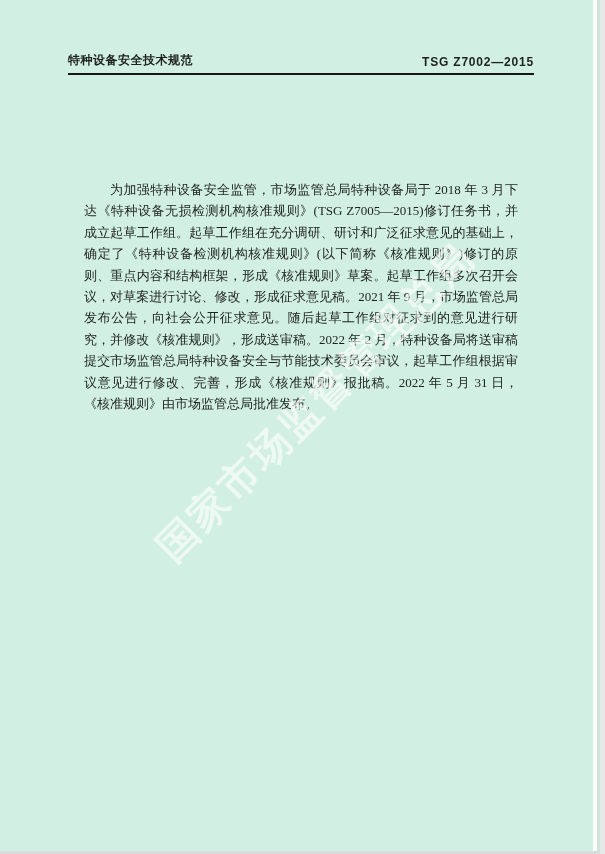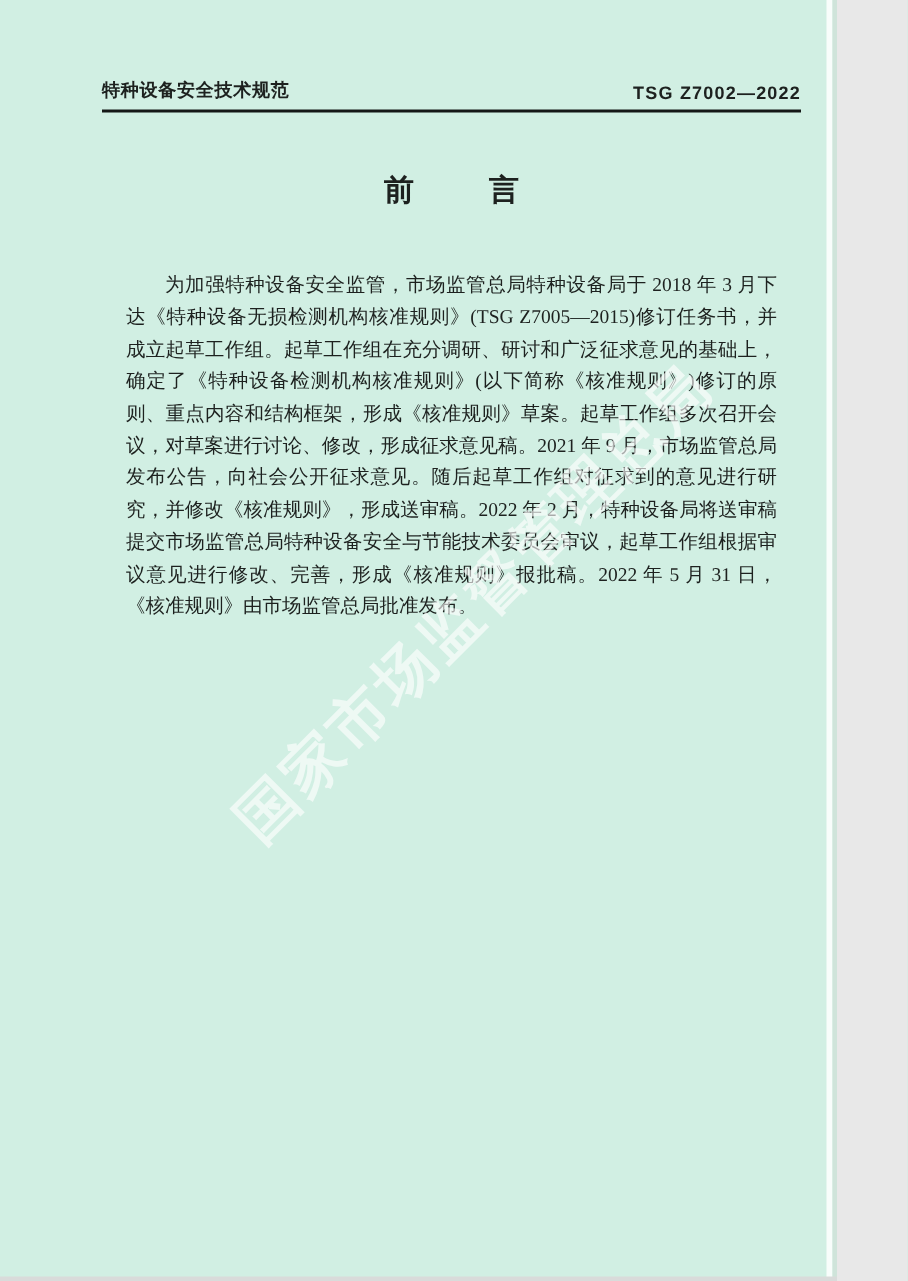--- a/index.html
+++ b/index.html
@@ -9,20 +9,21 @@
   }
   html,body{margin:0;padding:0;}
   body{background:#e8e8e8;}
   .page{
     position:relative;
     width:558px;height:854px;
     background:var(--bg);
     overflow:hidden;
     font-family:"Liberation Serif","DejaVu Serif",serif;
     color:var(--ink);
+    padding-left:42px;
   }
   
   .page-header{
     position:absolute;
     left:68px;top:52px;width:466px;
     display:flex;justify-content:space-between;align-items:flex-end;
     font-family:"Liberation Sans","DejaVu Sans",sans-serif;
     font-size:12px;font-weight:600;
     padding-bottom:4px;
     border-bottom:2px solid #151817;
@@ -74,28 +75,23 @@
     background:#d9dbda;z-index:7;
   }
 </style>
 </head>
 <body>
 
 <div class="page">
 
   <div class="page-header">
     <span class="spec">特种设备安全技术规范</span>
-    <span class="code">TSG Z7002—2022</span>
+    <span class="code">TSG Z7002—2015</span>
   </div>
 
-  <div class="doc-title">
-    <span>前</span>
-    <span class="title-gap"></span>
-    <span>言</span>
-  </div>
 
   <div class="doc-body">
     <p>为加强特种设备安全监管，市场监管总局特种设备局于 2018 年 3 月下达《特种设备无损检测机构核准规则》(TSG Z7005—2015)修订任务书，并成立起草工作组。起草工作组在充分调研、研讨和广泛征求意见的基础上，确定了《特种设备检测机构核准规则》(以下简称《核准规则》)修订的原则、重点内容和结构框架，形成《核准规则》草案。起草工作组多次召开会议，对草案进行讨论、修改，形成征求意见稿。2021 年 9 月，市场监管总局发布公告，向社会公开征求意见。随后起草工作组对征求到的意见进行研究，并修改《核准规则》，形成送审稿。2022 年 2 月，特种设备局将送审稿提交市场监管总局特种设备安全与节能技术委员会审议，起草工作组根据审议意见进行修改、完善，形成《核准规则》报批稿。2022 年 5 月 31 日，《核准规则》由市场监管总局批准发布。</p>
   </div>
 
   <div class="watermark">国家市场监督管理总局</div>
 
   <div class="edge-right-white"></div>
   <div class="edge-right-outer"></div>
   <div class="edge-bottom"></div>

